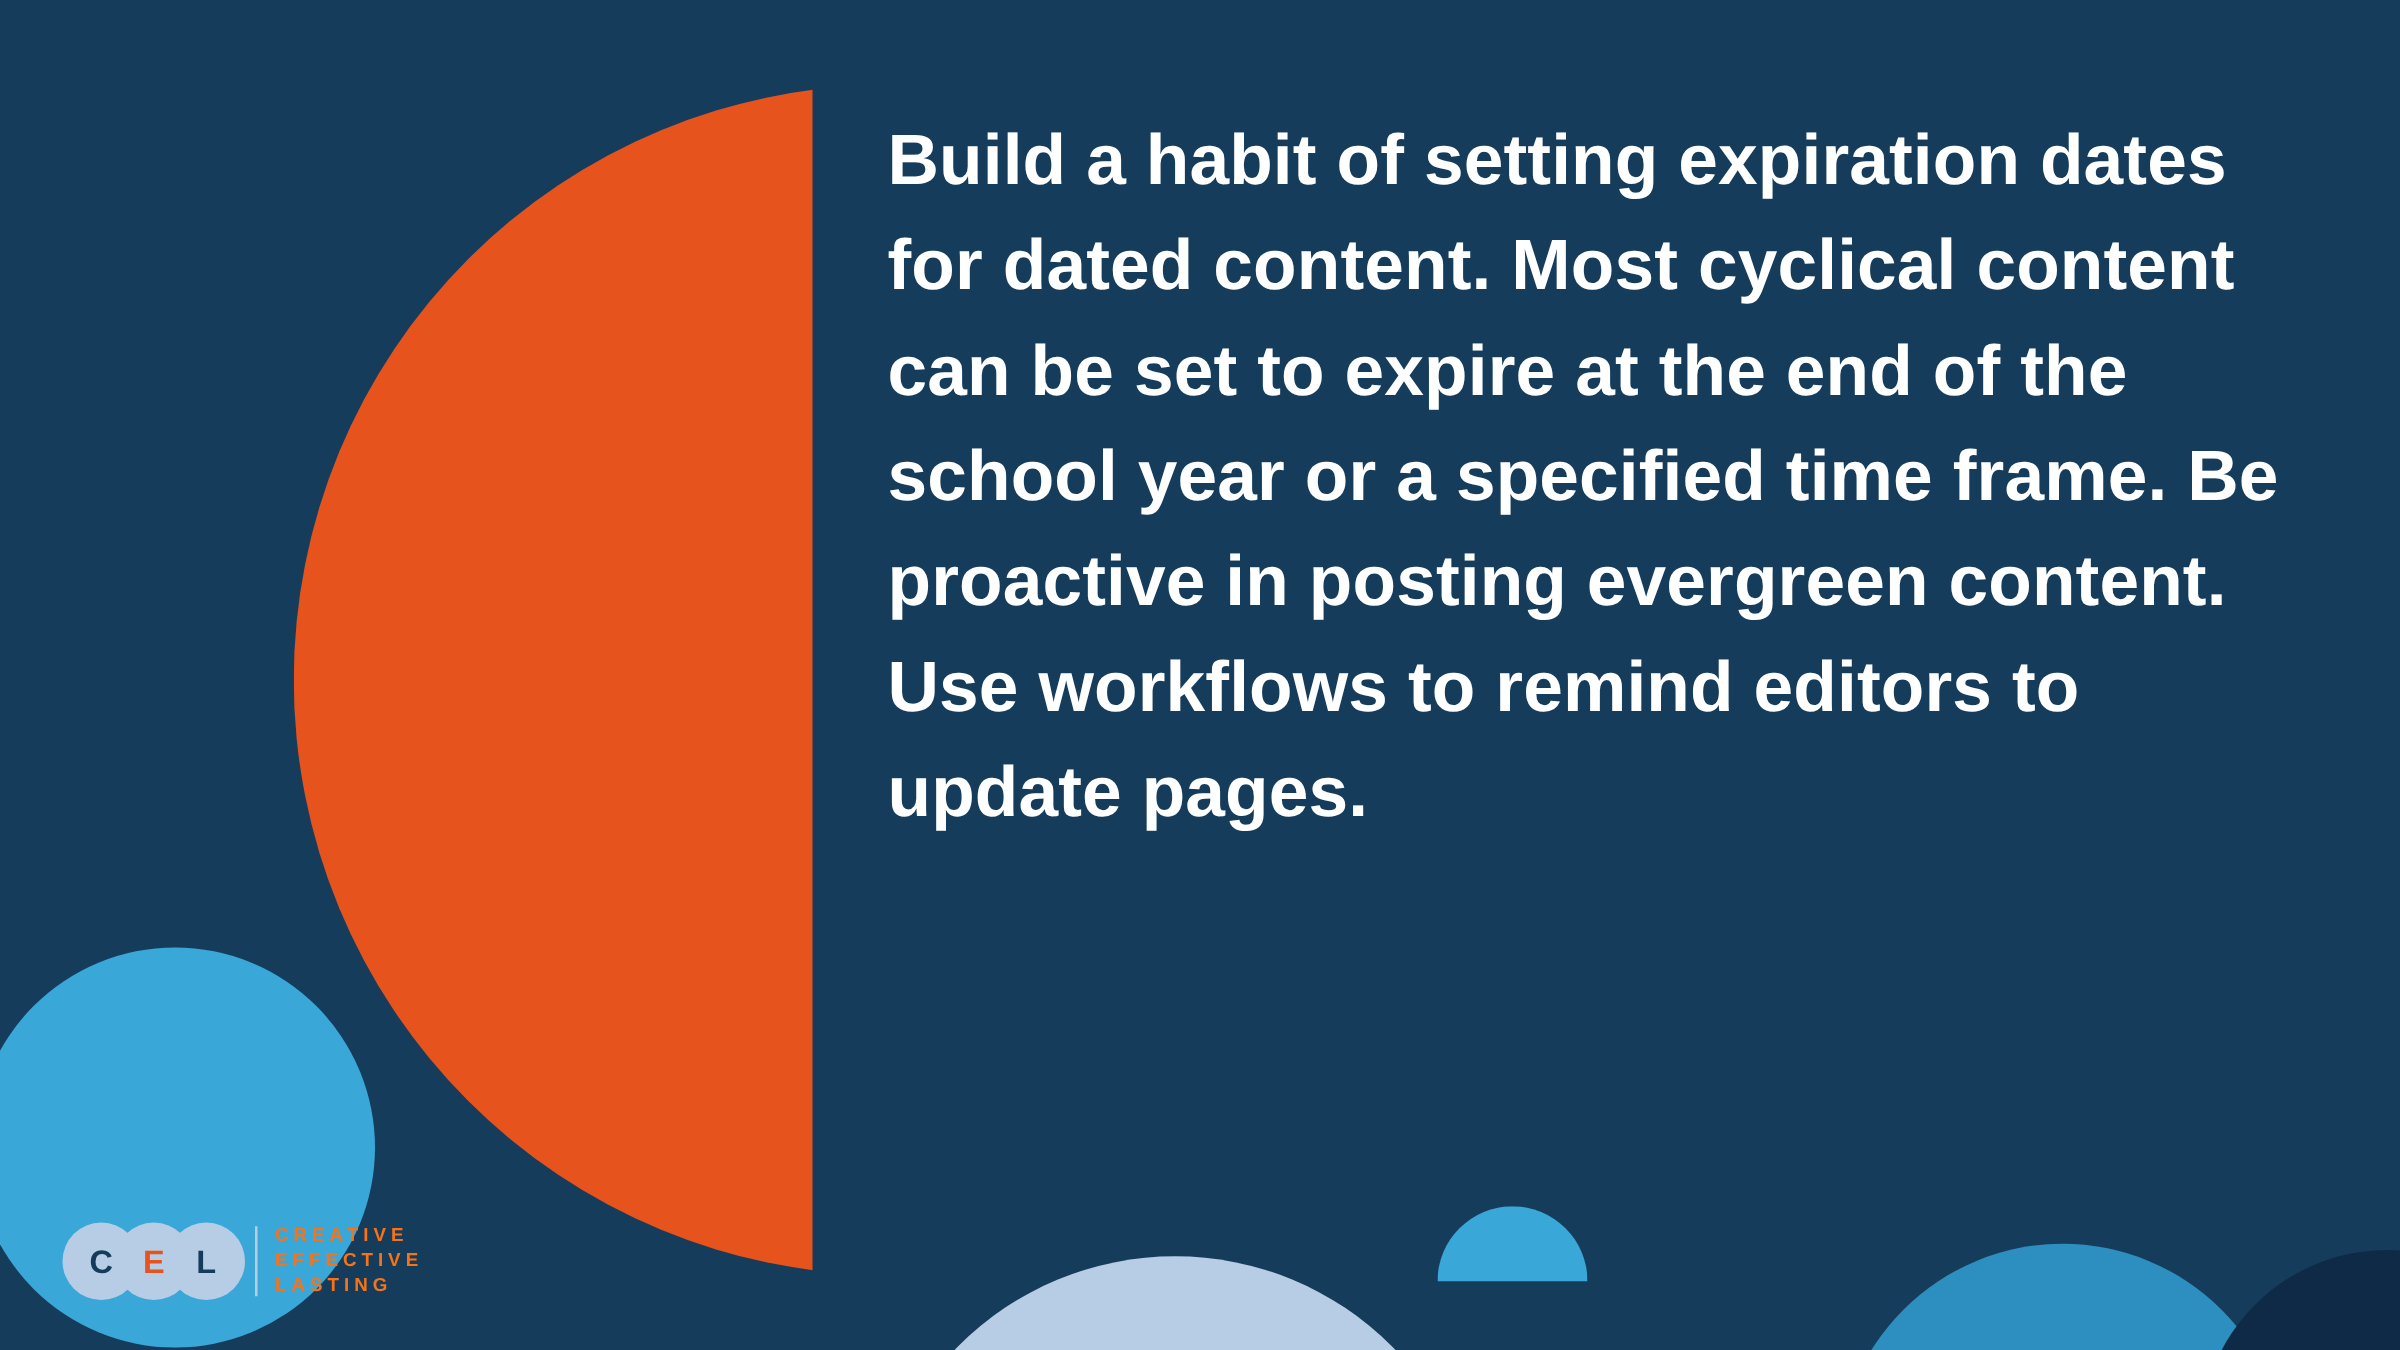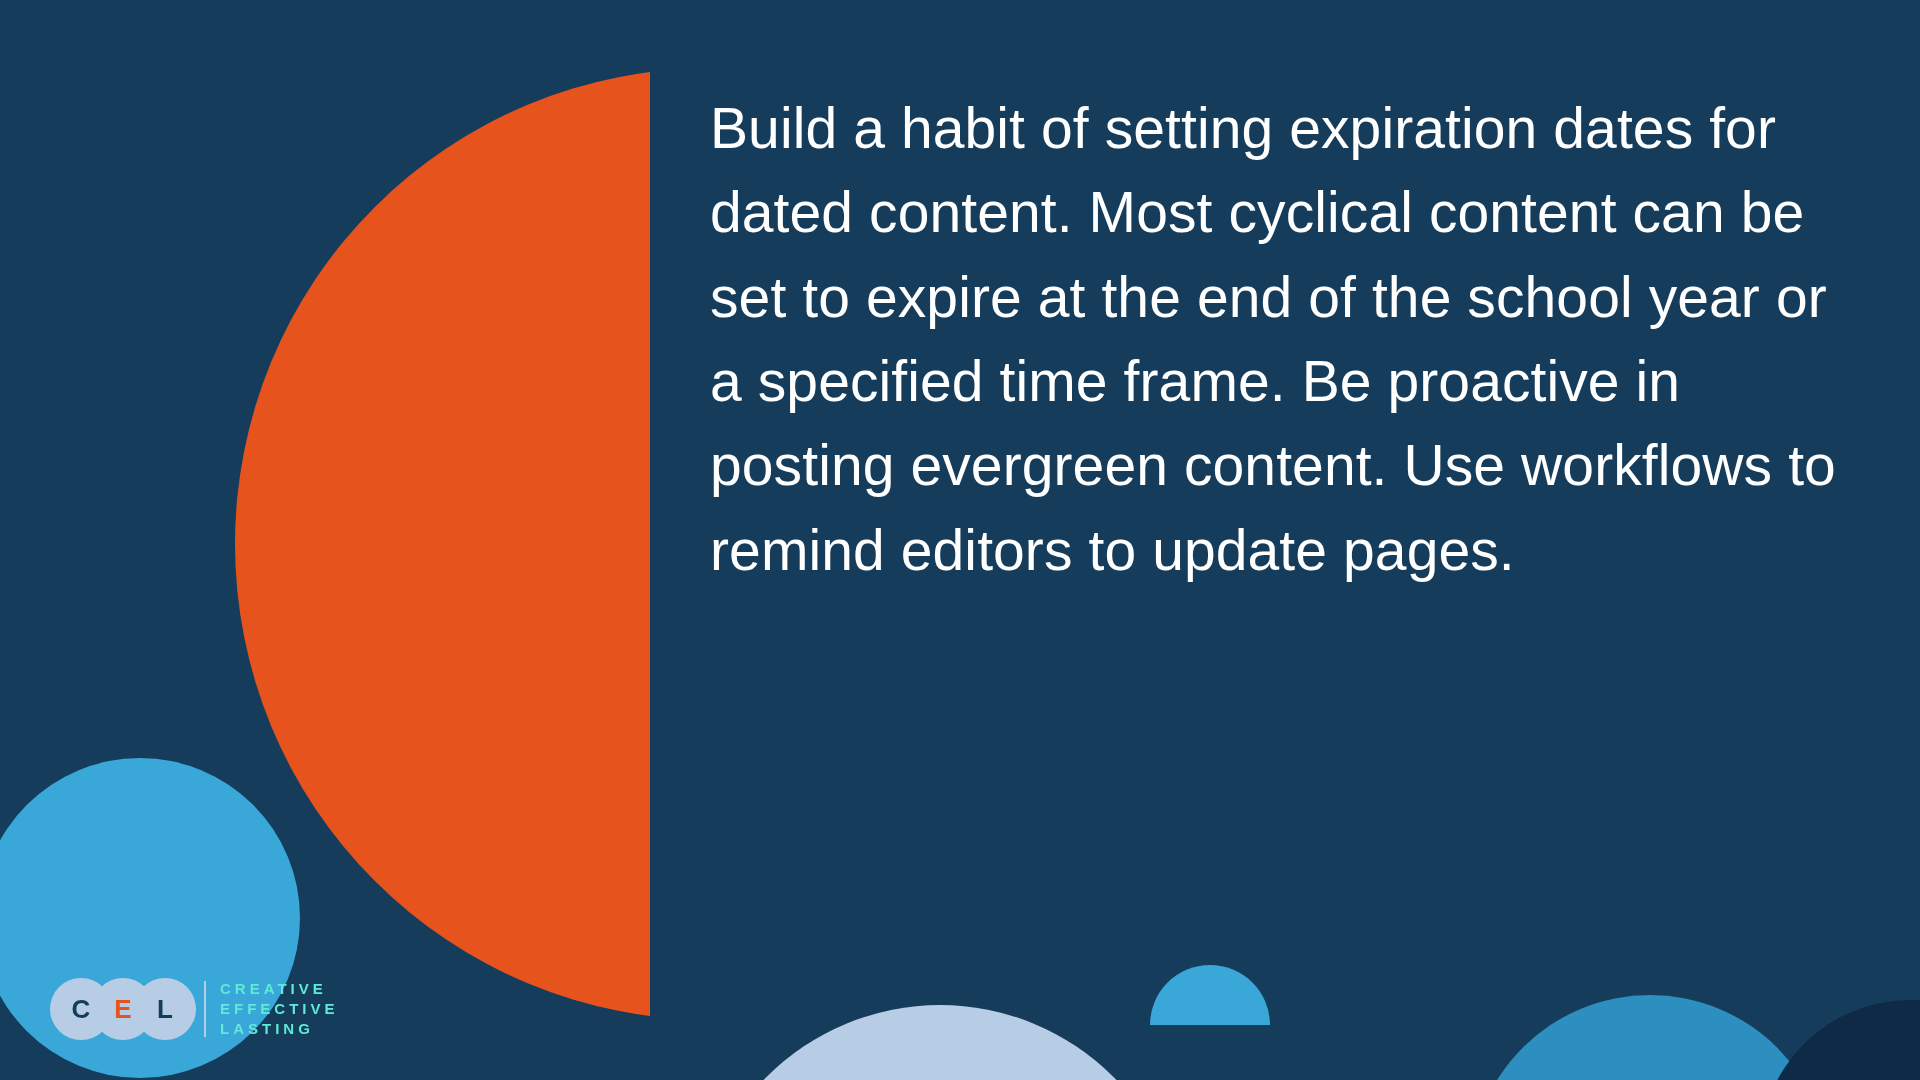--- a/index.html
+++ b/index.html
@@ -9,30 +9,30 @@
   .orange{position:absolute;left:235px;top:68px;width:415px;height:952px;overflow:hidden;}
   .orange>div{position:absolute;left:0;top:0;width:952px;height:952px;border-radius:50%;background:#e7531d;clip-path:inset(0 476px 0 0);}
 
   .lblue-left{left:-20px;top:758px;width:320px;height:320px;border-radius:50%;background:#3aa7d9;}
   .pale-bottom{left:695px;top:1005px;width:490px;height:490px;border-radius:50%;background:#b7cde5;}
   .tiny-half{left:1150px;top:965px;width:120px;height:60px;overflow:hidden;}
   .tiny-half>div{width:120px;height:120px;border-radius:50%;background:#3aa7d9;}
   .mid-blue{left:1470px;top:995px;width:360px;height:360px;border-radius:50%;background:#2c8fbf;}
   .dark-blue{left:1760px;top:1000px;width:300px;height:300px;border-radius:50%;background:#0f2a46;}
 
-  .body-text{position:absolute;left:710px;top:86px;width:1135px;color:#fff;font-size:57px;line-height:1.48;font-weight:400;letter-spacing:0.1px;}
+  .body-text{position:absolute;left:710px;top:86px;width:1135px;color:#fff;font-size:57px;line-height:1.48;font-weight:700;letter-spacing:0.1px;}
 
   .logo{position:absolute;left:50px;bottom:36px;height:70px;display:flex;align-items:center;}
   .logo-circles{position:relative;width:148px;height:62px;}
   .logo-circles .lc{position:absolute;top:0;width:62px;height:62px;border-radius:50%;background:#b7cde5;display:flex;align-items:center;justify-content:center;font-weight:700;font-size:26px;font-family:Arial,sans-serif;}
   .lc.c1{left:0;color:#163c5c;}
   .lc.c2{left:42px;color:#e7531d;}
   .lc.c3{left:84px;color:#163c5c;}
   .logo-bar{width:2px;height:56px;background:#b7cde5;margin:0 14px 0 6px;}
-  .logo-words{color:#5eead4;font-size:15px;letter-spacing:4px;line-height:1.35;font-weight:600;}
+  .logo-words{color:#f97316;font-size:15px;letter-spacing:4px;line-height:1.35;font-weight:600;}
 </style>
 </head>
 <body>
 
 <div class="slide">
 
   <div class="orange">
       <div></div>
     </div>
 

